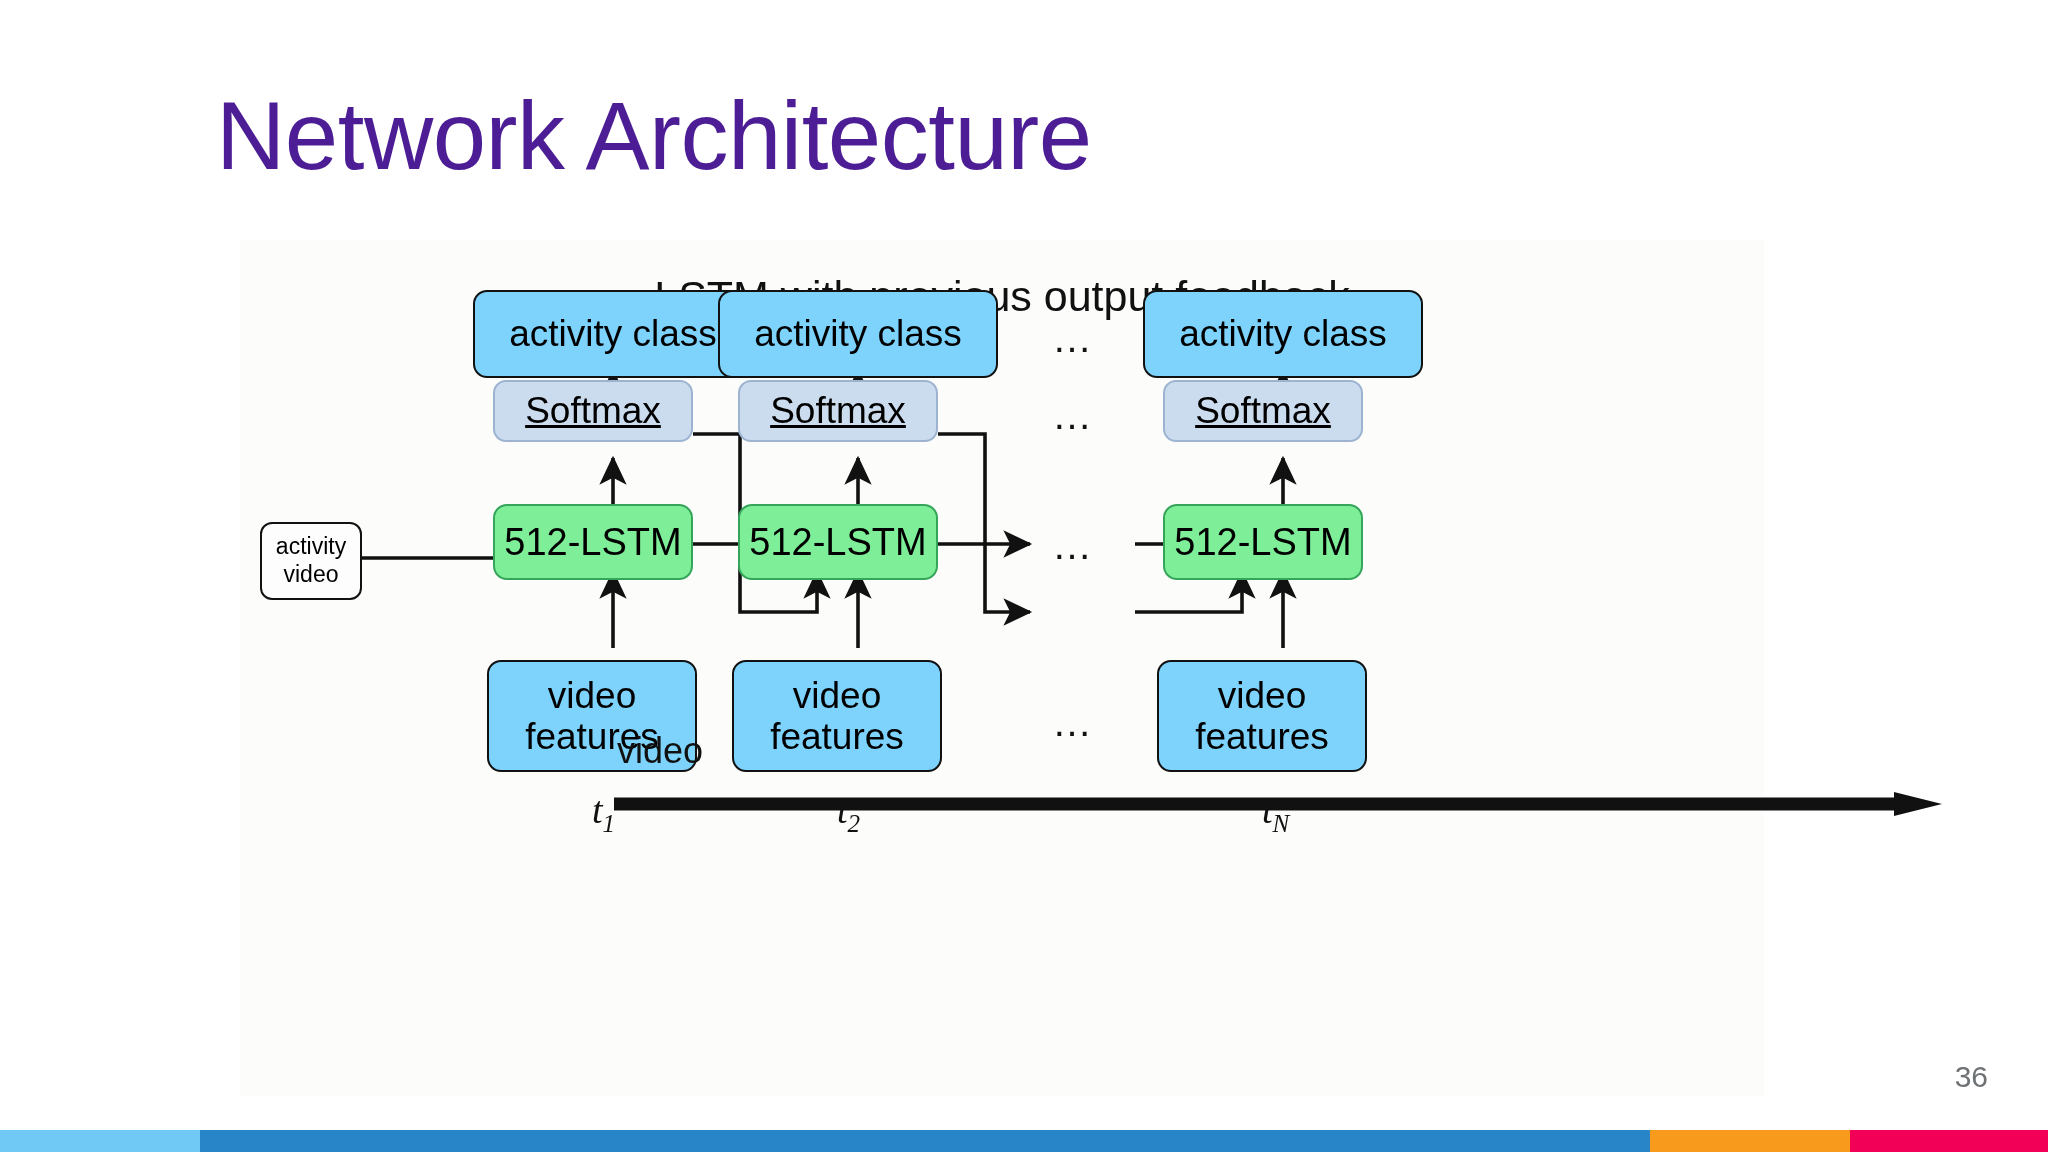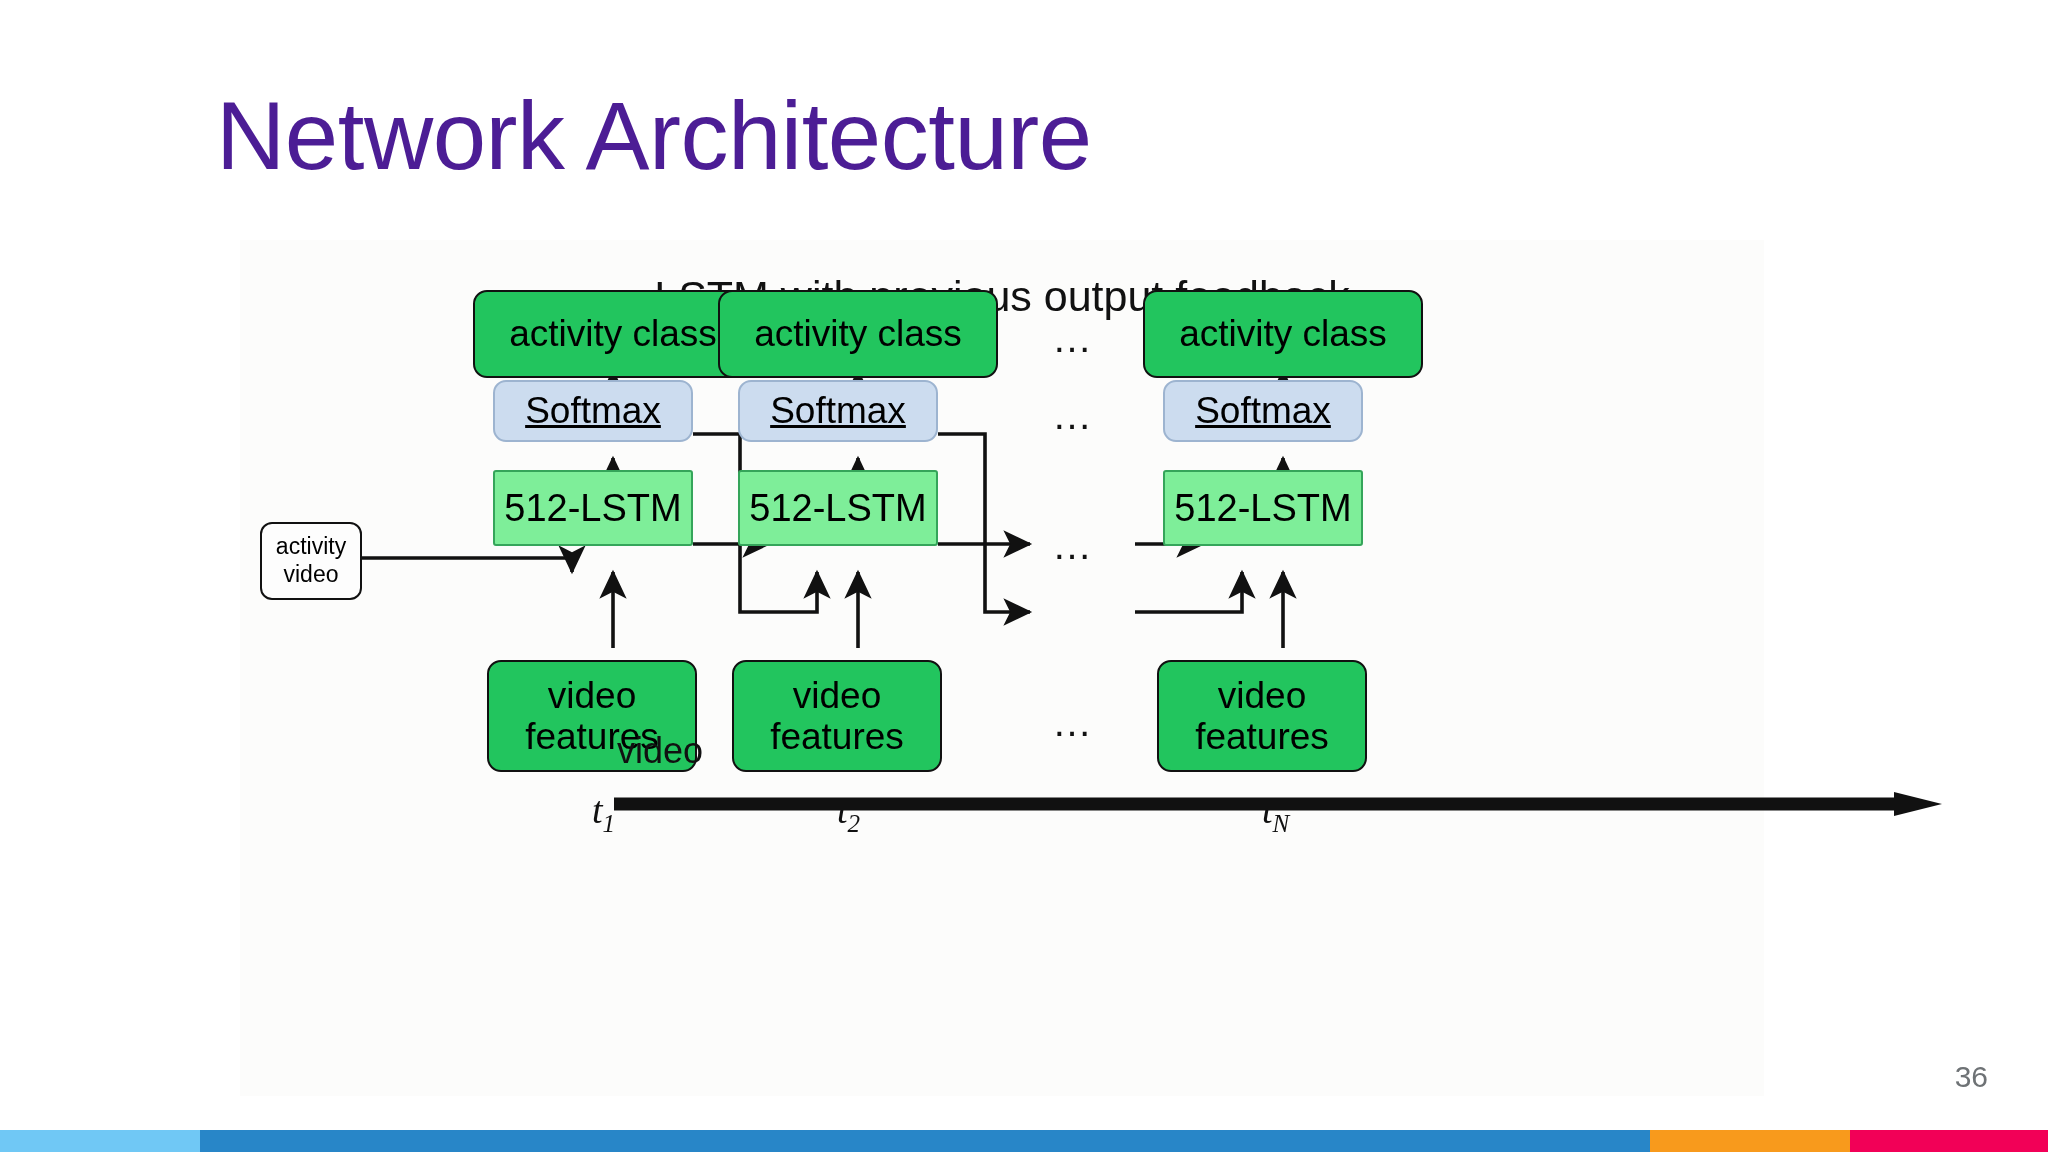--- a/index.html
+++ b/index.html
@@ -55,37 +55,38 @@
     position: absolute;
     box-sizing: border-box;
     display: flex;
     align-items: center;
     justify-content: center;
     text-align: center;
     color: #000000;
     line-height: 1.12;
   }
   .node.plain {
-    background: #22c55e;
+    background: #7dd3fc;
     border: 2.5px solid #111111;
     border-radius: 14px;
     font-size: 37px;
   }
   .node.softmax {
     background: #CCDCEF;
     border: 2px solid #9DB4D0;
     border-radius: 13px;
     font-size: 37px;
     text-decoration: underline;
   }
   .node.lstm {
     background: #7EEE99;
     border: 2px solid #35A55A;
-    border-radius: 3px;
+    border-radius: 14px;
     font-size: 38px;
+    margin-top: 34px;
   }
   .node.flag {
     background: #FDFDFD;
     border: 2.5px solid #111111;
     border-radius: 12px;
     font-size: 23px;
     line-height: 1.2;
   }
 
   

